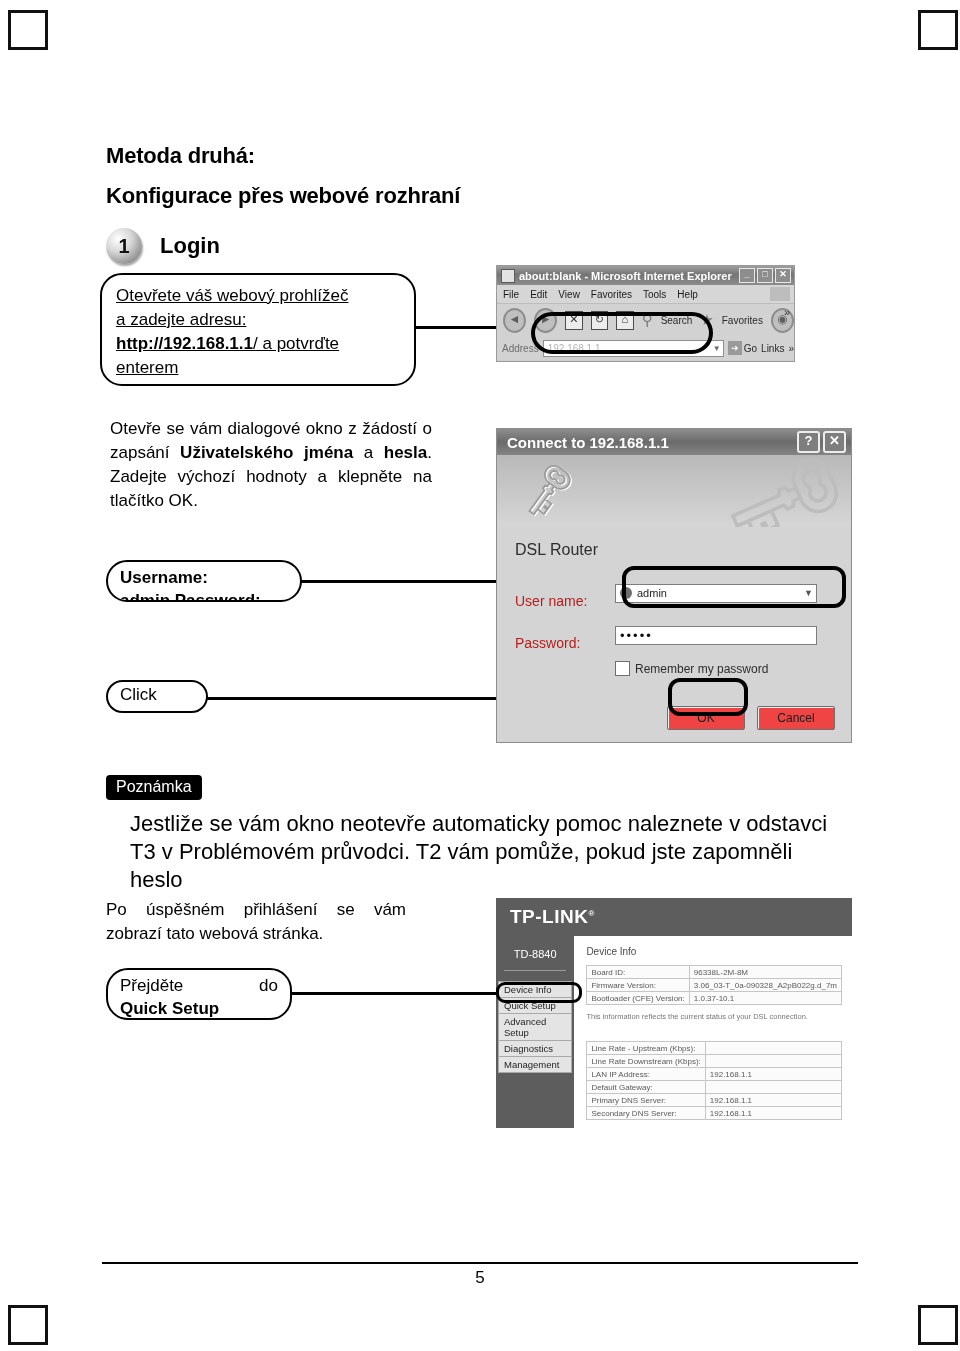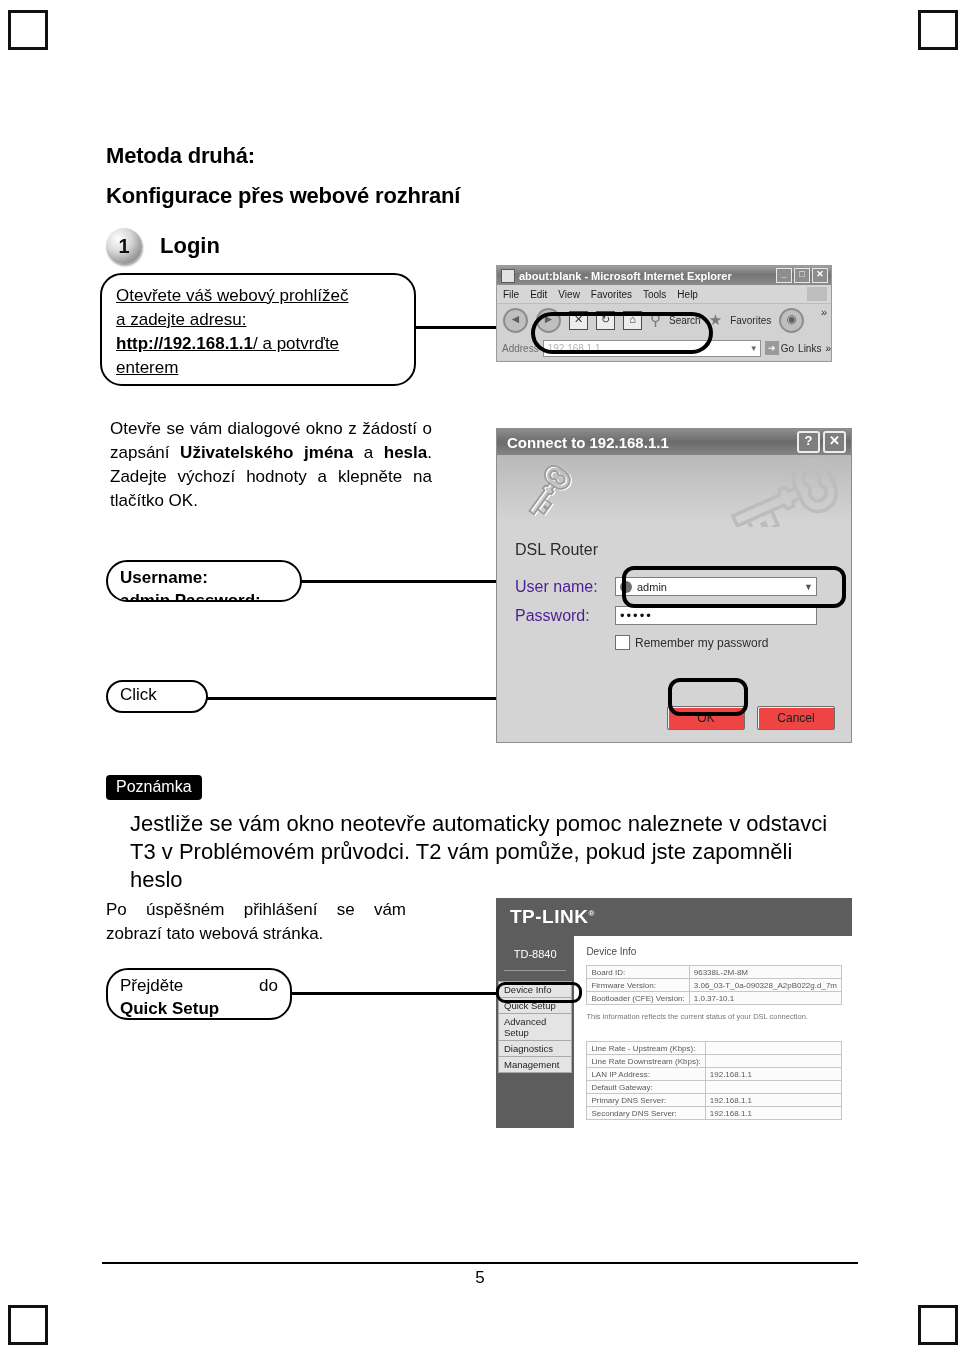--- a/index.html
+++ b/index.html
@@ -190,21 +190,21 @@
   
   #para-success { left: 106px; top: 898px; width: 300px; }
 
   
   .shot {
     position: absolute;
     background: #c9c9c9;
     overflow: hidden;
   }
   #ie-shot {
-    left: 496px; top: 265px; width: 336px; height: 97px;
+    left: 496px; top: 265px; width: 299px; height: 97px;
     background: #cfcfcf;
     border: 1px solid #9a9a9a;
     box-sizing: border-box;
   }
   .ie-title {
     height: 19px;
     background: linear-gradient(to bottom, #9f9f9f 0%, #757575 45%, #8c8c8c 100%);
     display: flex;
     align-items: center;
     padding-left: 4px;
@@ -374,21 +374,21 @@
     padding: 14px 16px 0 18px;
     box-sizing: border-box;
   }
   .cn-router {
     font-size: 16px; color: #2d2d2d;
     margin-bottom: 18px;
   }
   .cn-field {
     display: flex; align-items: center; margin-bottom: 10px;
   }
-  .cn-lbl { width: 100px; font-size: 16px; color: #4c1d95; }
+  .cn-lbl { width: 100px; font-size: 14px; color: #b91c1c; margin-top: 16px; }
   .cn-input {
     width: 196px; height: 17px;
     background: #ffffff;
     border: 1px solid #7d7d7d;
     display: flex; align-items: center;
     padding-left: 4px;
     font-size: 11px; color: #1f1f1f;
     position: relative;
   }
   .cn-usericon {

